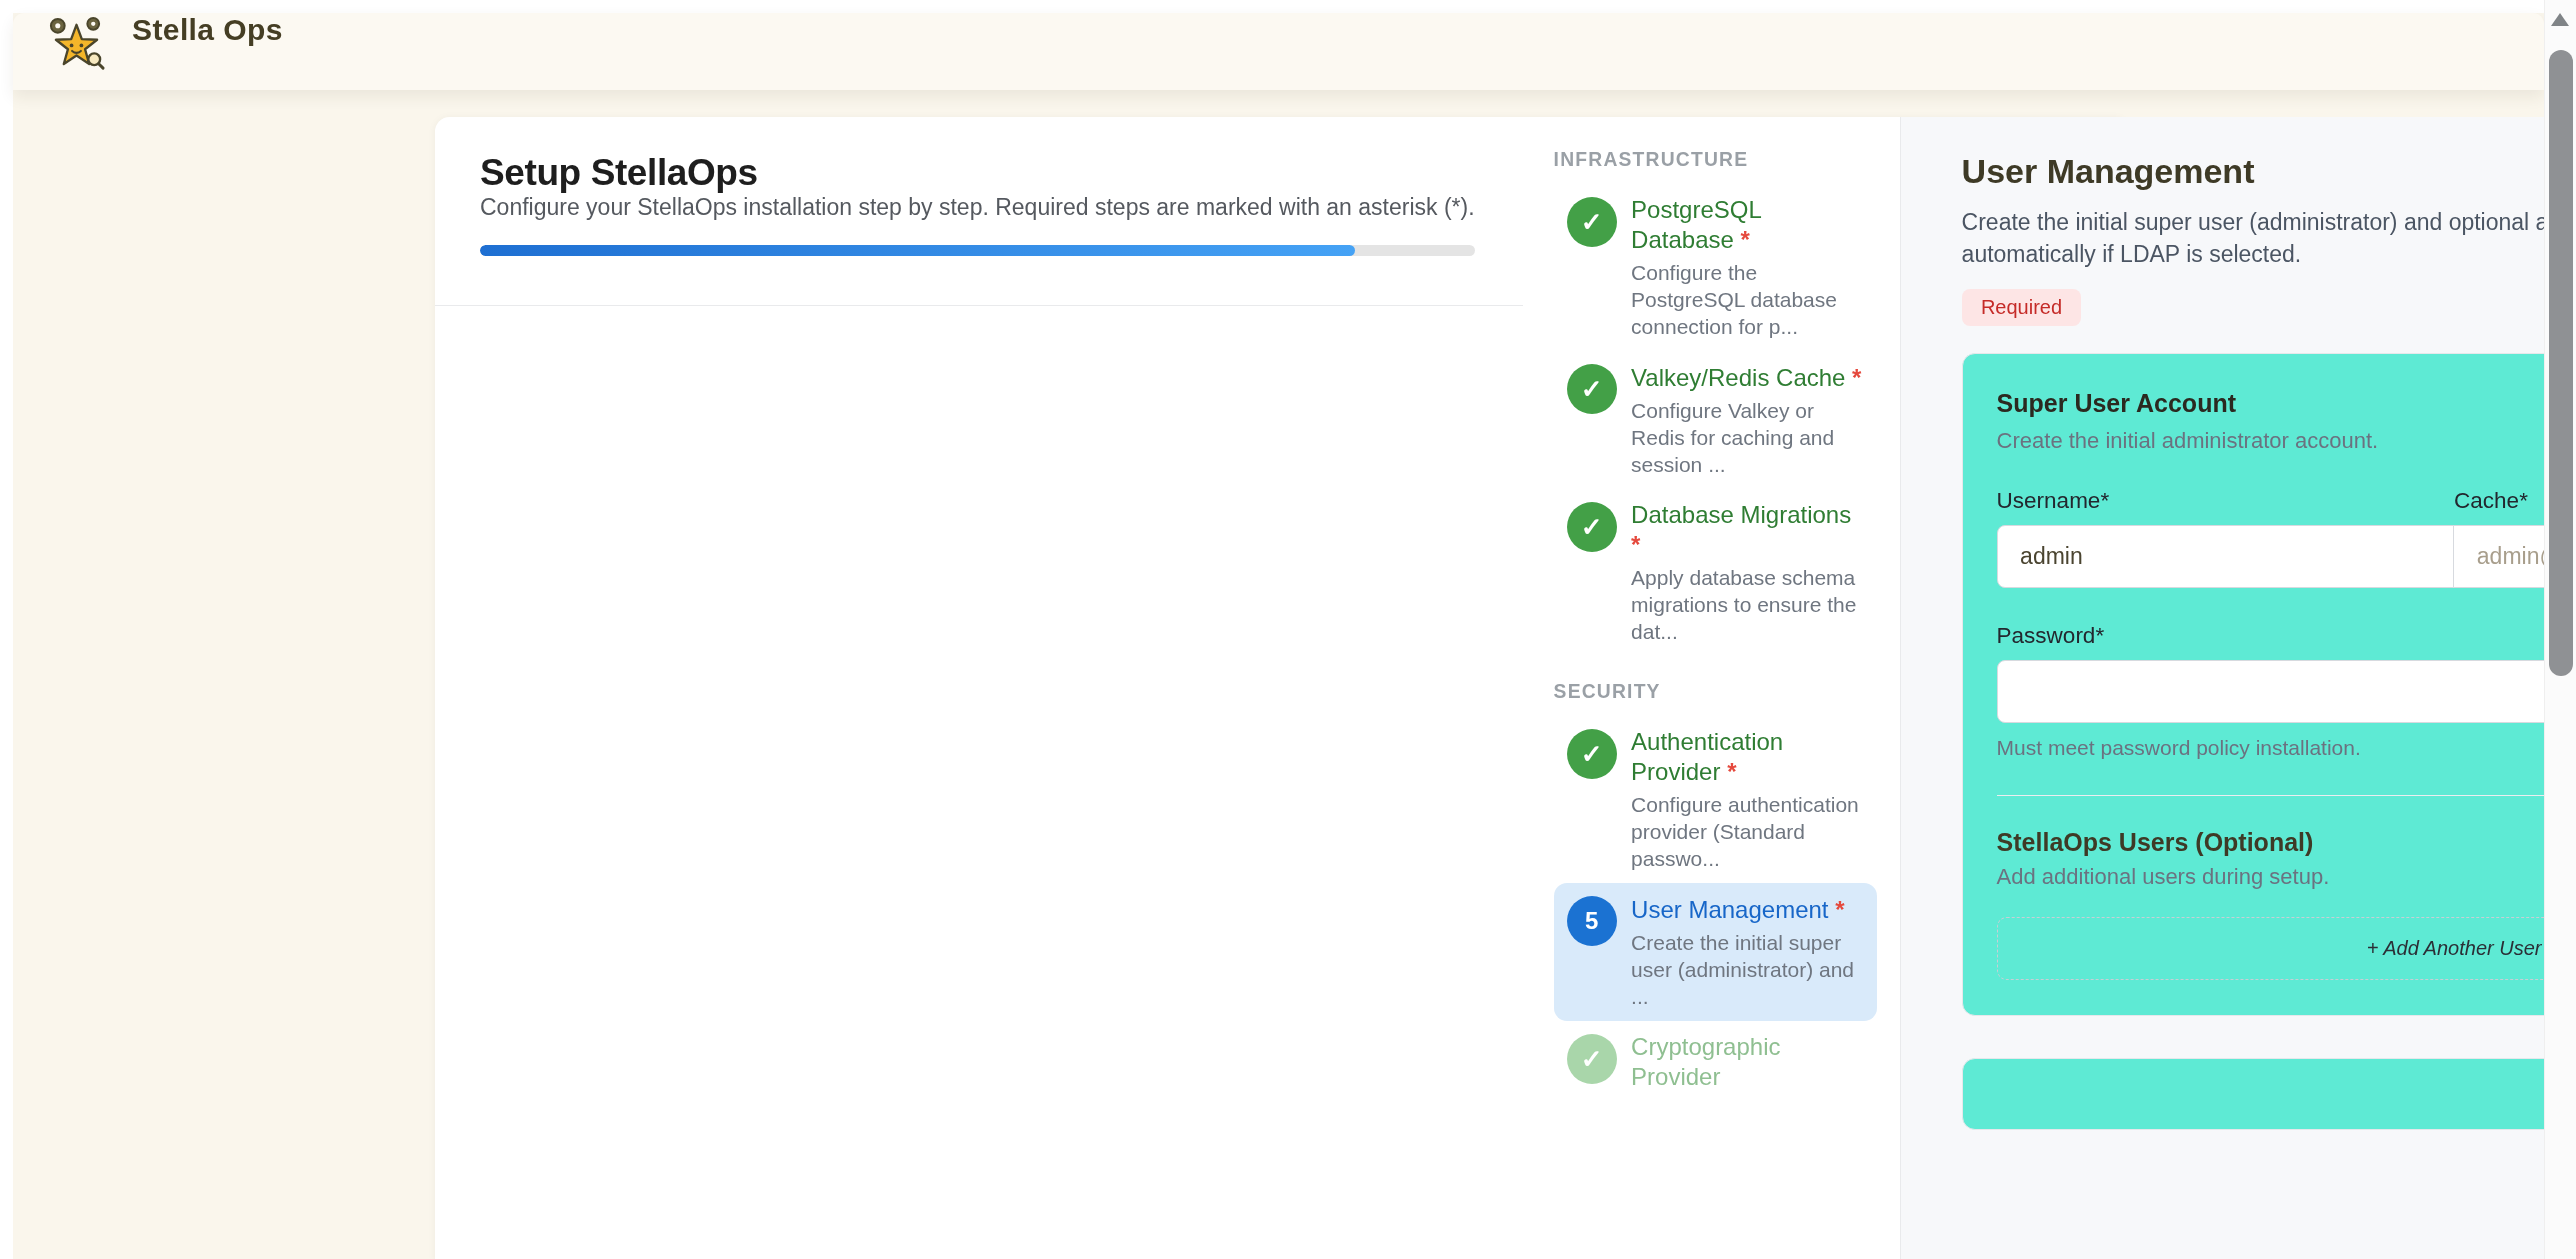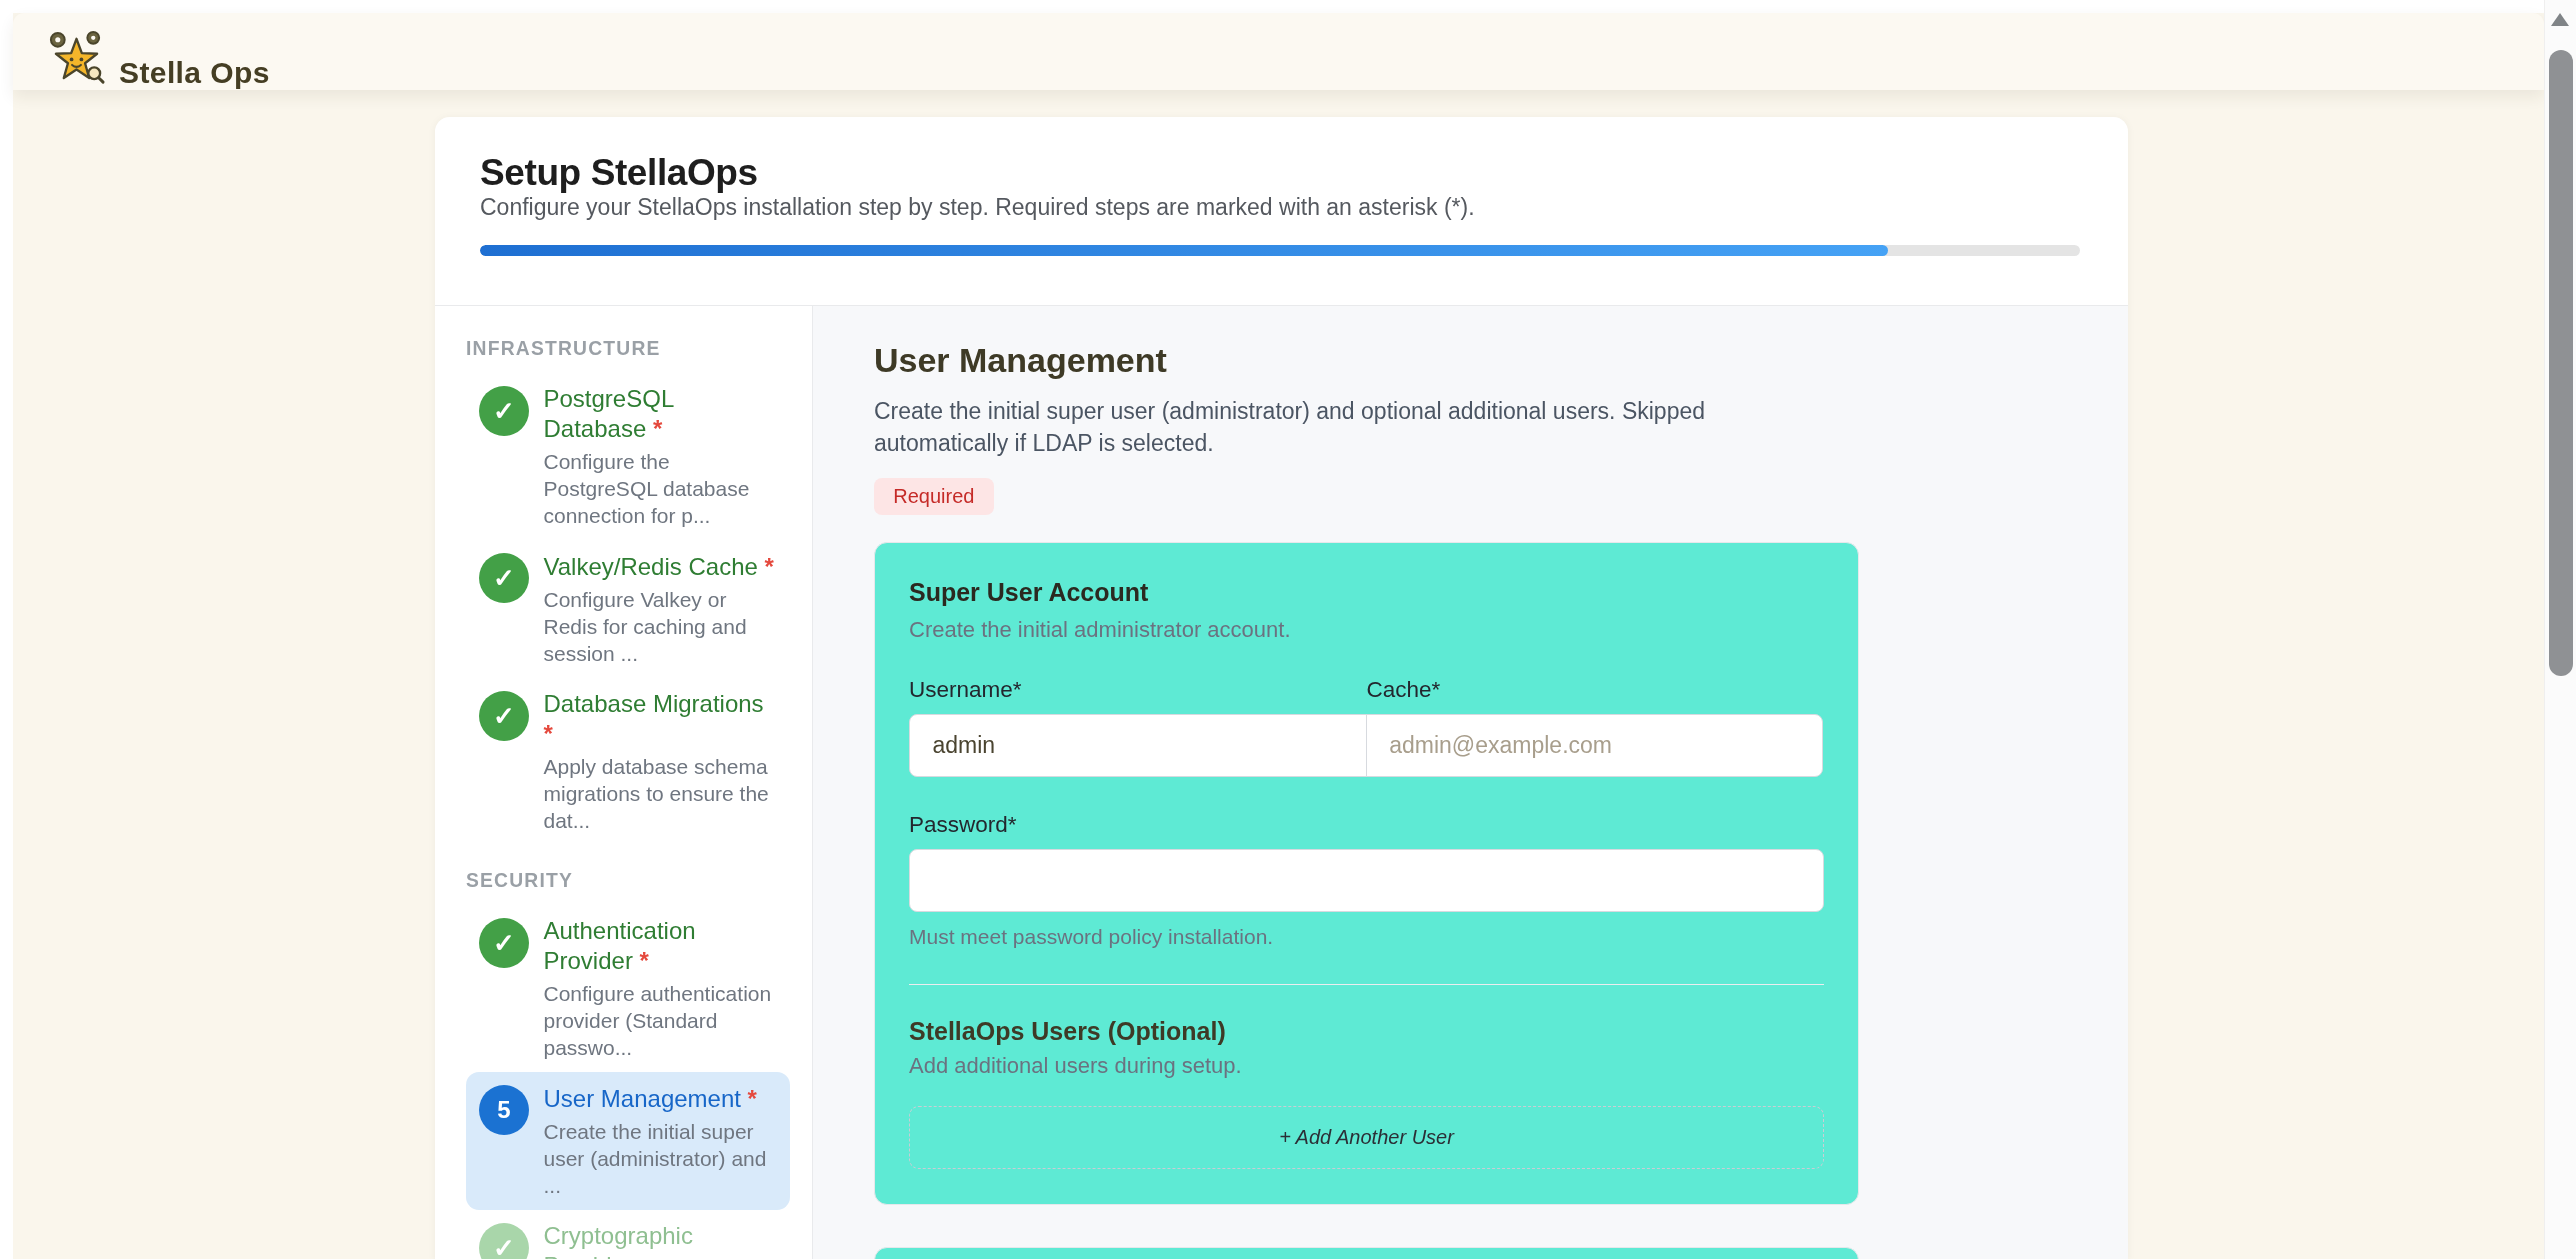--- a/index.html
+++ b/index.html
@@ -7,28 +7,28 @@
   body { background:#ffffff; font-family:"Liberation Sans", sans-serif; }
   .stage { position:relative; width:2576px; height:1259px; overflow:hidden; background:#ffffff; }
 
   
   .app-bg { position:absolute; left:13px; top:13px; right:32px; bottom:0; background:#FAF6EC; }
 
   
   .navbar { position:absolute; left:13px; top:13px; width:2531px; height:77px;
     background:#FCF9F2; border-radius:11.3px 11.3px 0 0;
     box-shadow:0 6.4px 14.5px rgba(60,50,20,0.08);
-    display:flex; align-items:flex-end; padding:0 32px; gap:11px; z-index:5; }
+    display:flex; align-items:flex-start; padding:0 32px; gap:24px; z-index:5; }
   .brand-logo { width:63px; height:63px; flex:0 0 auto; }
   .brand-name { font-size:30px; font-weight:bold; color:#453E24; letter-spacing:0.4px; }
 
   
   .panel { position:absolute; left:435px; top:117px; width:1693px; height:1142px;
     background:#ffffff; border-radius:14.5px 14.5px 0 0; box-shadow:0 1.6px 8px rgba(0,0,0,0.05);
-    display:flex; flex-direction:column;justify-content:flex-end; }
+    display:flex; flex-direction:row; }
   .panel-header { padding:35px 48px 0 45px; border-bottom:0.8px solid #E9EAEC; height:189px; flex:0 0 auto; }
   .panel-title { font-size:37px; font-weight:bold; color:#1E1E1E; margin:0; letter-spacing:-0.4px; }
   .panel-subtitle { font-size:23px; color:#55595F; margin-top:0; }
   .progress-track { margin-top:24px; height:10.5px; border-radius:5.6px; background:#E4E4E4; overflow:hidden; }
   .progress-fill { height:100%; border-radius:5.6px; background:linear-gradient(90deg,#1E6FD2,#45A2F5); }
 
   .panel-body { flex:1; display:flex; min-height:0; }
 
   
   .sidebar { width:378px; flex:0 0 auto; border-right:0.8px solid #E9EAEC; background:#ffffff;

